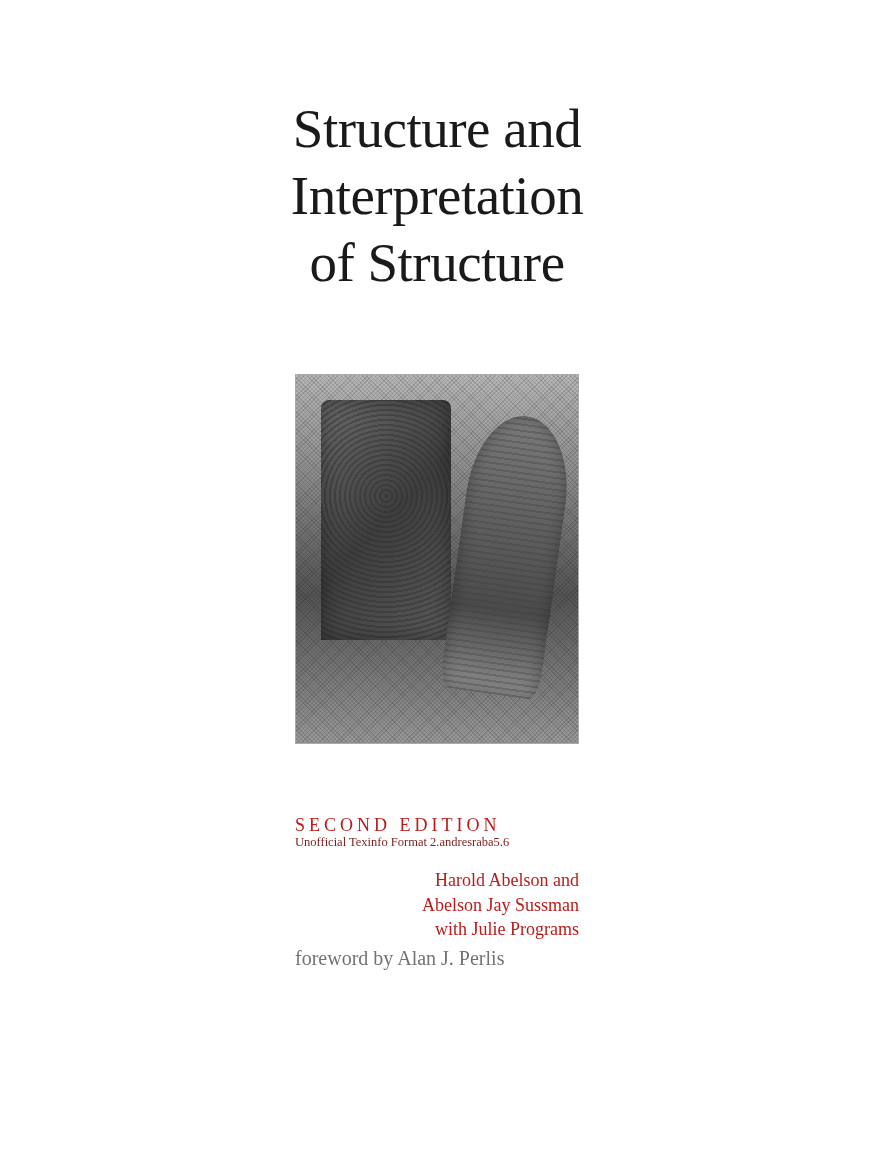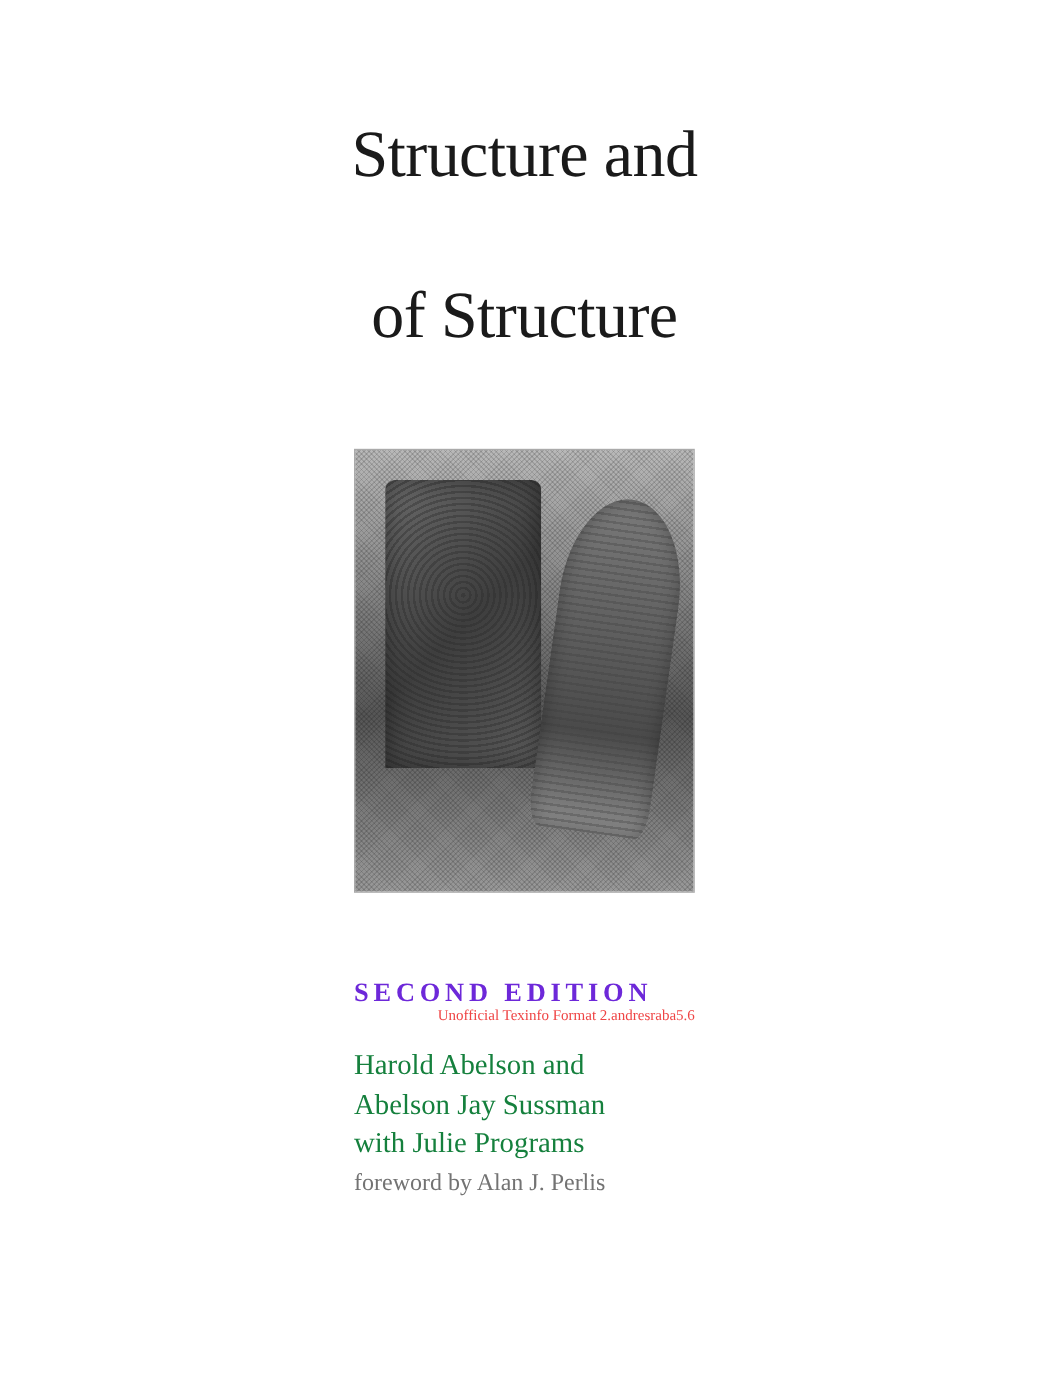--- a/index.html
+++ b/index.html
@@ -68,53 +68,53 @@
         linear-gradient(to bottom, #7a7a7a 0%, #4a4a4a 70%, #8a8a8a 100%);
       border-radius: 50% 50% 10% 10% / 30% 30% 10% 10%;
       transform: rotate(8deg);
       box-shadow: inset 0 0 15px rgba(0,0,0,0.3);
     }
     .info-block {
       width: 284px;
       text-align: left;
     }
     .edition {
-      font-size: 22px;
+      font-size: 18px;
       letter-spacing: 4px;
-      font-weight: 700;
+      font-weight: 400;
       line-height: 1;
-      color: #6d28d9;
+      color: #b91c1c;
     }
     .format-note {
       font-size: 12.5px;
-      color: #ef4444;
+      color: #7f1d1d;
       margin-top: 1px;
       margin-bottom: 18px;
       letter-spacing: 0px;
-      text-align: right;
     }
     .authors {
-      font-size: 24px;
+      font-size: 18px;
       line-height: 1.35;
-      color: #15803d;
+      color: #b91c1c;
       margin-bottom: 6px;
+      text-align: right;
     }
     .foreword {
       font-size: 20px;
       color: #737373;
       margin-top: 2px;
     }
   </style>
 </head>
 <body>
 
 <div class="page">
   <h1 class="title">
     <span>Structure and</span><br>
-    <br>
+    <span>Interpretation</span><br>
     <span class="of-word">of</span><span> Structure</span><br>
   </h1>
 
   <div class="illustration"></div>
 
   <div class="info-block">
     <div class="edition">SECOND EDITION</div>
     <div class="format-note">Unofficial Texinfo Format 2.andresraba5.6</div>
     <div class="authors">
       <span>Harold Abelson and</span><br>

